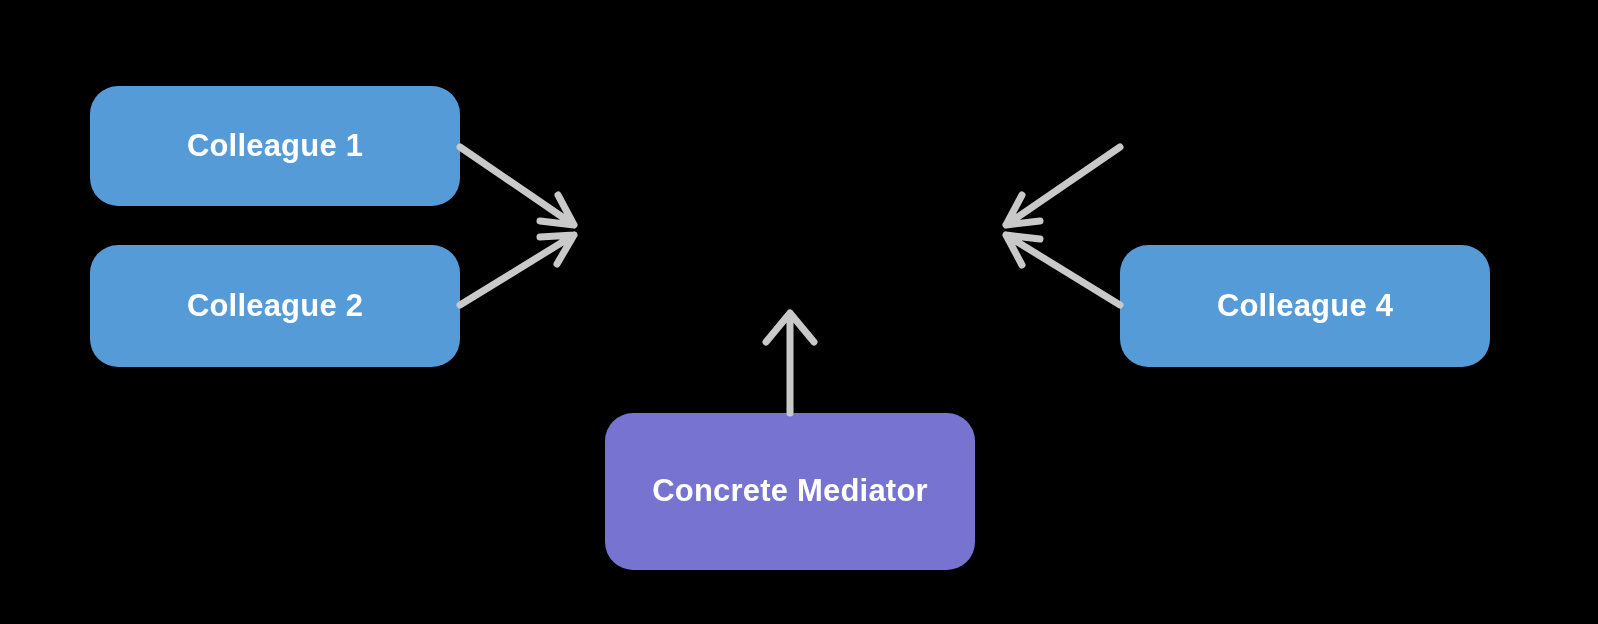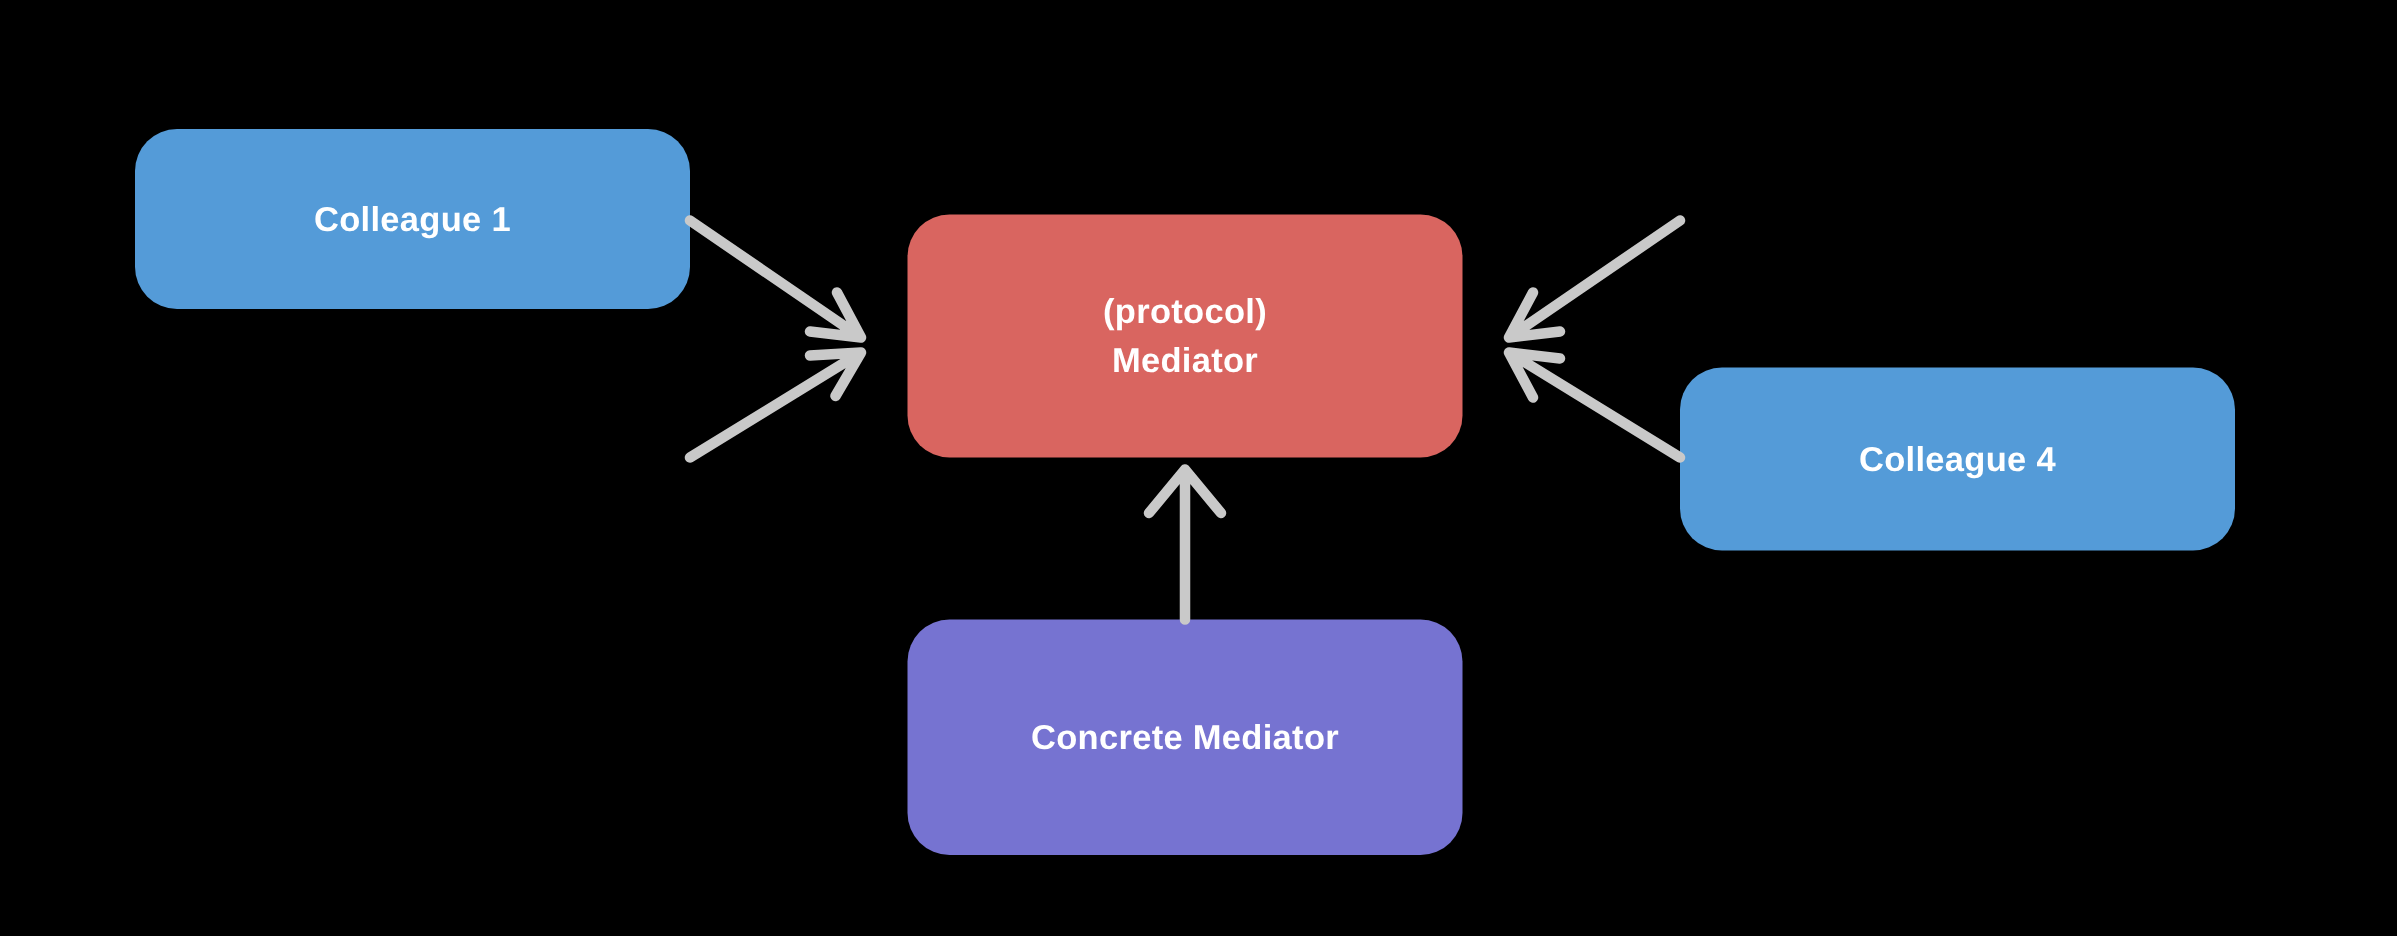--- a/index.html
+++ b/index.html
@@ -18,21 +18,21 @@
   .node {
     position: absolute;
     border-radius: 28px;
     display: flex;
     align-items: center;
     justify-content: center;
     box-sizing: border-box;
   }
   .node .label {
     color: #ffffff;
-    font-size: 23px;
+    font-size: 31px;
     font-weight: 700;
     text-align: center;
     white-space: pre-line;
     line-height: 1.42;
     letter-spacing: 0.2px;
   }
   #arrow-layer {
     position: absolute;
     left: 0;
     top: 0;
@@ -43,30 +43,29 @@
 </style>
 </head>
 <body>
 
 <div class="stage">
 
   <div class="node" id="node-colleague-1" style="left: 90px; top: 86px; width: 370px; height: 120px; background: rgb(84, 155, 216);">
     <span class="label">Colleague 1</span>
   </div>
 
+  <div class="node" id="node-colleague-2" style="left: 90px; top: 245px; width: 370px; height: 122px; background: rgb(84, 155, 216);">
+    <span class="label">Colleague 2</span>
+  </div>
 
 
   <div class="node" id="node-colleague-4" style="left: 1120px; top: 245px; width: 370px; height: 122px; background: rgb(84, 155, 216);">
     <span class="label">Colleague 4</span>
   </div>
 
-  <div class="node" id="node-mediator" style="left: 605px; top: 143px; width: 370px; height: 162px; background: rgb(217, 101, 96);">
-    <span class="label">(protocol)
-Mediator</span>
-  </div>
 
   <div class="node" id="node-concrete-mediator" style="left: 605px; top: 413px; width: 370px; height: 157px; background: rgb(118, 115, 209);">
     <span class="label">Concrete Mediator</span>
   </div>
 
   <svg id="arrow-layer" viewBox="0 0 1598 624" xmlns="http://www.w3.org/2000/svg">
       <path d="M 460 147 L 574 225 M 558 195 L 574 225 L 540 221" fill="none" stroke="#c9c9c9" stroke-width="7" stroke-linecap="round" stroke-linejoin="round"></path>
       <path d="M 460 305 L 574 235 M 540 237 L 574 235 L 557 264" fill="none" stroke="#c9c9c9" stroke-width="7" stroke-linecap="round" stroke-linejoin="round"></path>
       <path d="M 1120 147 L 1006 225 M 1022 195 L 1006 225 L 1040 221" fill="none" stroke="#c9c9c9" stroke-width="7" stroke-linecap="round" stroke-linejoin="round"></path>
       <path d="M 1120 305 L 1006 235 M 1040 239 L 1006 235 L 1022 265" fill="none" stroke="#c9c9c9" stroke-width="7" stroke-linecap="round" stroke-linejoin="round"></path>

